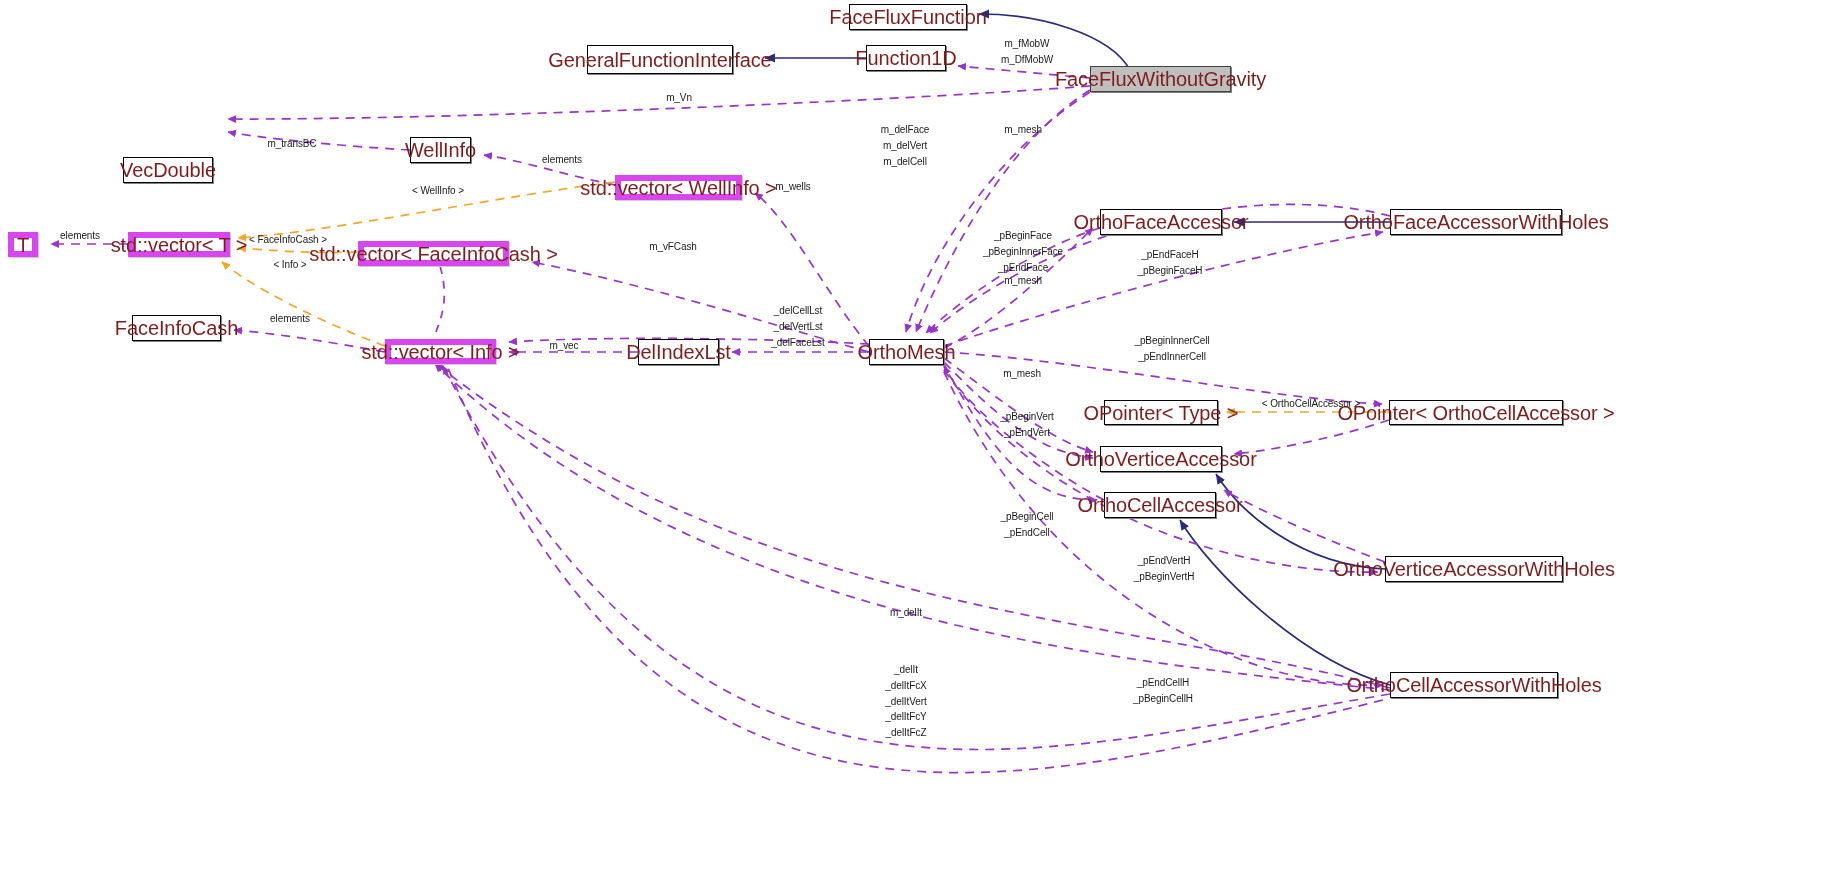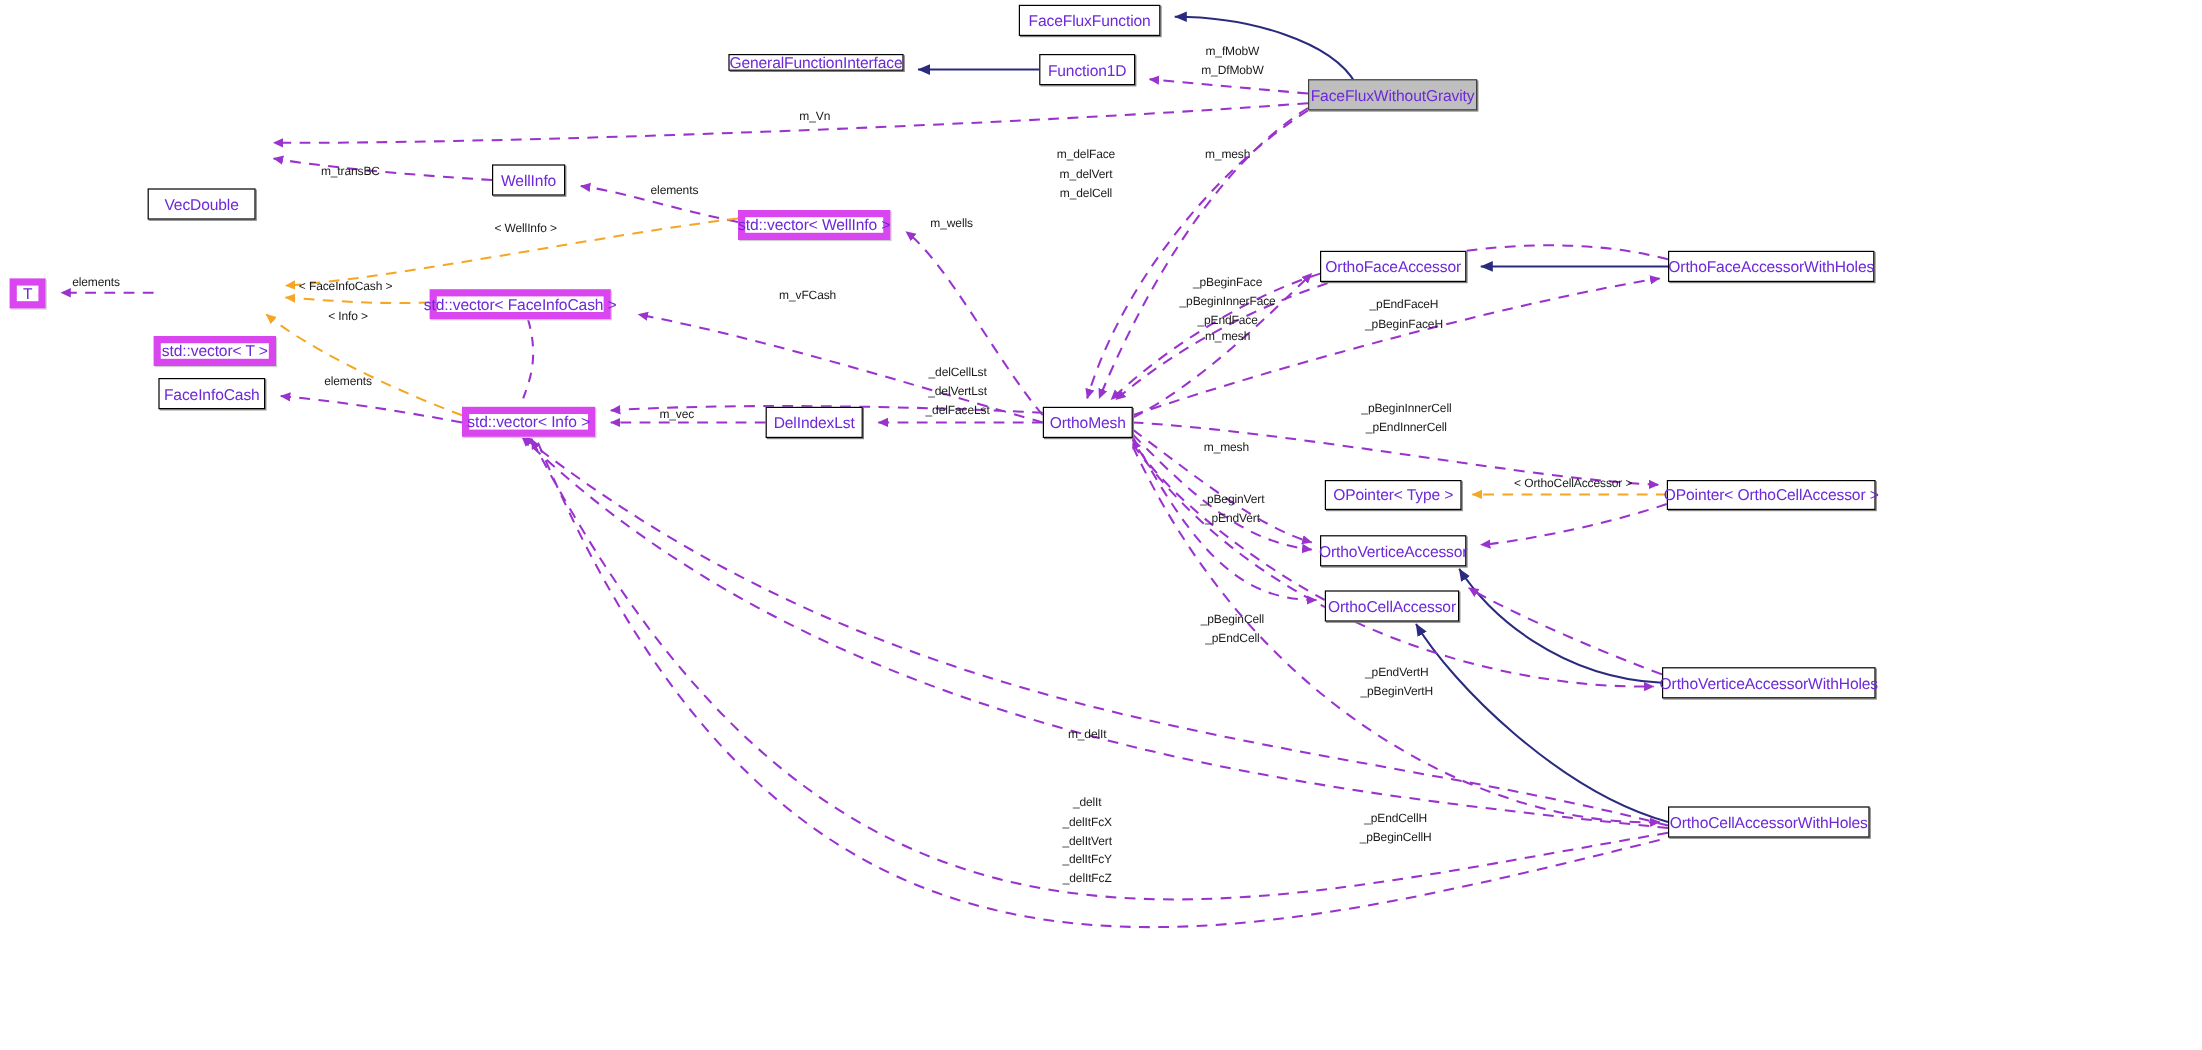--- a/index.html
+++ b/index.html
@@ -6,22 +6,22 @@
   html,body{margin:0;padding:0;background:#ffffff;}
   body{font-family:"Liberation Sans","DejaVu Sans",sans-serif;}
   #canvas{position:relative;width:1835px;height:875px;background:#fff;overflow:hidden;}
   svg.edges{position:absolute;left:0;top:0;width:1835px;height:875px;pointer-events:none;}
 
   .node{
     position:absolute;
     box-sizing:border-box;
     display:flex;align-items:center;justify-content:center;
     background:#ffffff;
-    font-size:13px;
-    color:#6d28d9;
+    font-size:20px;
+    color:#7f1d1d;
     white-space:nowrap;
     line-height:1;
     letter-spacing:-0.1px;
   }
   .node.solid{border:1px solid #000; box-shadow:1px 1px 0 0 #808080;}
   .node.tmpl{border:6px solid #d946ef; box-shadow:1px 1px 0 0 #cfcfcf;}
   .node.hl{background:#bfbfbf;border:1px solid #404040;box-shadow:1px 1px 0 0 #808080;}
 
   .elabel{
     position:absolute;
@@ -133,21 +133,21 @@
 
       <path d="M385,346 C320,322 250,286 222,262" marker-end="url(#ah-orange)"></path>
 
       <path d="M1389,412 L1227,412" marker-end="url(#ah-orange)"></path>
     </g>
   </svg>
 
   <div class="node solid" style="left:849px;top:4px;width:118px;height:26px;">
     <span>FaceFluxFunction</span>
   </div>
-  <div class="node solid" style="left:607px;top:45px;width:146px;height:14px;">
+  <div class="node solid" style="left:587px;top:45px;width:146px;height:29px;">
     <span>GeneralFunctionInterface</span>
   </div>
   <div class="node solid" style="left:866px;top:45px;width:80px;height:26px;">
     <span>Function1D</span>
   </div>
   <div class="node hl" style="left:1090px;top:66px;width:141px;height:26px;">
     <span>FaceFluxWithoutGravity</span>
   </div>
   <div class="node solid" style="left:123px;top:114px;width:90px;height:26px;margin-top:43px;">
     <span>VecDouble</span>
@@ -160,21 +160,21 @@
   </div>
   <div class="node solid" style="left:1100px;top:209px;width:122px;height:26px;">
     <span>OrthoFaceAccessor</span>
   </div>
   <div class="node solid" style="left:1390px;top:209px;width:172px;height:26px;">
     <span>OrthoFaceAccessorWithHoles</span>
   </div>
   <div class="node tmpl" style="left:8px;top:232px;width:30px;height:25px;">
     <span>T</span>
   </div>
-  <div class="node tmpl" style="left:128px;top:232px;width:102px;height:25px;margin-top:48px;">
+  <div class="node tmpl" style="left:128px;top:232px;width:102px;height:25px;">
     <span>std::vector&lt; T &gt;</span>
   </div>
   <div class="node tmpl" style="left:358px;top:241px;width:151px;height:25px;">
     <span>std::vector&lt; FaceInfoCash &gt;</span>
   </div>
   <div class="node solid" style="left:132px;top:315px;width:89px;height:26px;">
     <span>FaceInfoCash</span>
   </div>
   <div class="node tmpl" style="left:385px;top:339px;width:111px;height:25px;">
     <span>std::vector&lt; Info &gt;</span>

